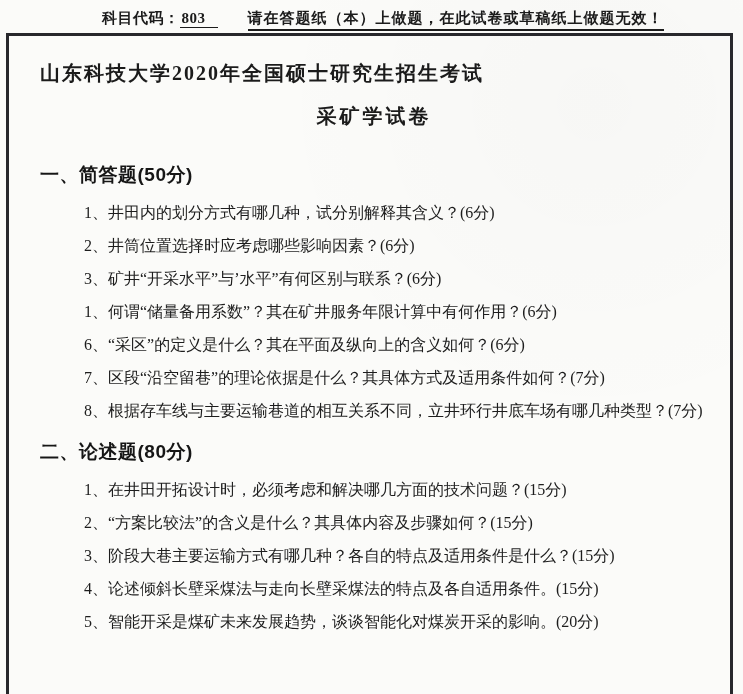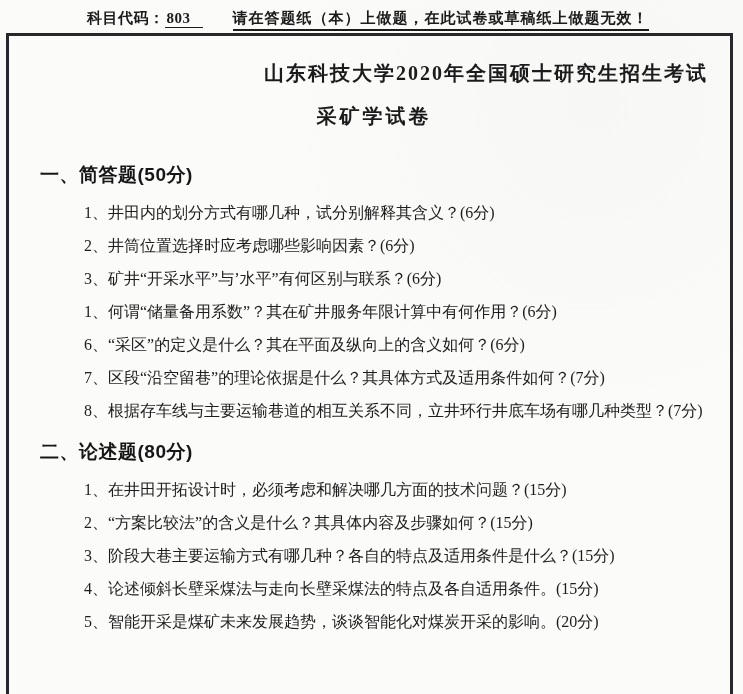--- a/index.html
+++ b/index.html
@@ -19,21 +19,21 @@
     width: 743px;
     height: 694px;
     background:
       radial-gradient(circle at 80% 15%, rgba(0,0,0,0.015), transparent 40%),
       #fbfbf9;
   }
   
   .top-header {
     position: absolute;
     top: 9px;
-    left: 87px;
+    left: 102px;
     white-space: nowrap;
     font-size: 15px;
     font-weight: 700;
     letter-spacing: 0.5px;
   }
   .code-label {
     font-family: "Liberation Serif", "DejaVu Serif", serif;
   }
   .code-value {
     display: inline-block;
@@ -56,21 +56,21 @@
     top: 33px;
     width: 727px;
     height: 680px; 
     box-sizing: border-box;
     border: 3px solid #28282c;
     padding: 24px 22px 0 31px;
     background: transparent;
   }
   .doc-title {
     margin: 0 0 13px 0;
-    text-align: right;
+    text-align: left;
     font-size: 20px;
     font-weight: 700;
     letter-spacing: 2px;
     font-family: "Liberation Serif", "DejaVu Serif", serif;
   }
   .doc-subtitle {
     margin: 16px 0 32px 0;
     text-align: center;
     font-size: 20px;
     font-weight: 700;

